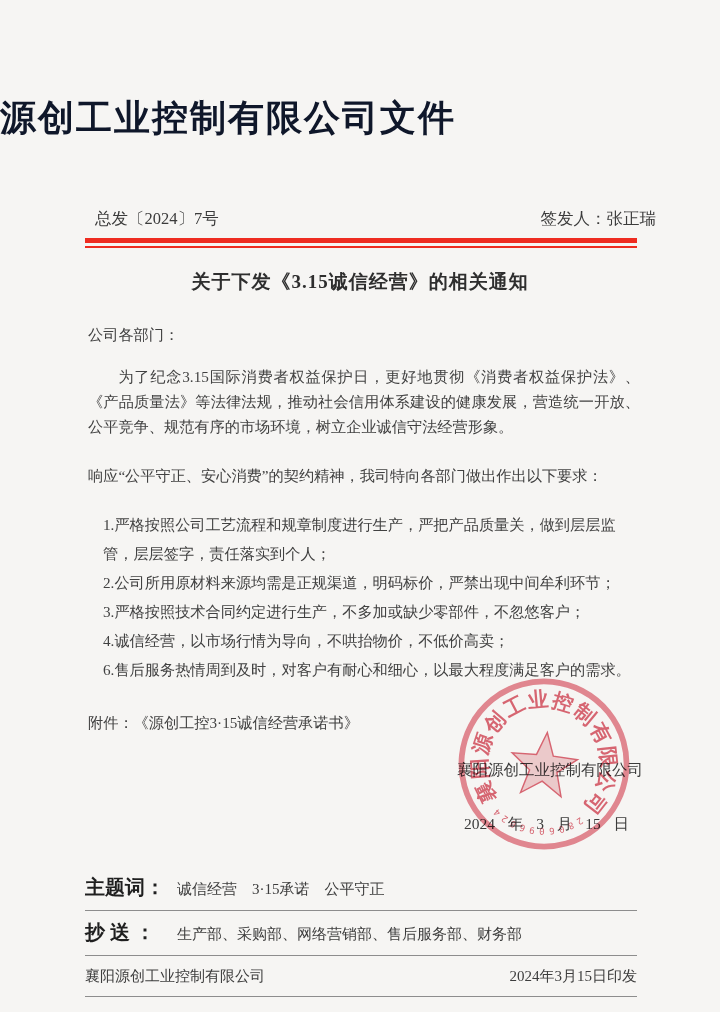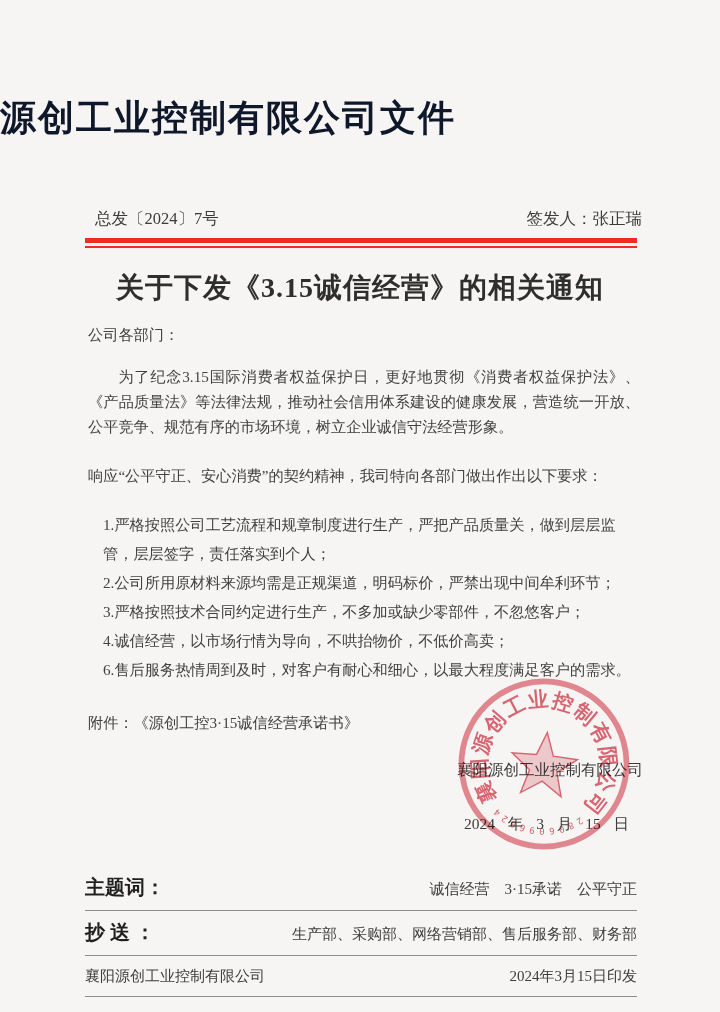--- a/index.html
+++ b/index.html
@@ -19,36 +19,36 @@
     position:absolute; top:94px; left:0; width:100%;
     text-align:left;
     font-family:"Liberation Sans","DejaVu Sans",sans-serif;
     font-weight:900;
     font-size:36px;
     letter-spacing:2px;
     color:#0f172a;
     white-space:nowrap;
   }
   .doc-meta {
-    position:absolute; top:208px; left:95px; right:78px;
+    position:absolute; top:208px; left:95px; right:64px;
     display:flex; justify-content:space-between;
     font-size:16.5px; color:#3b3b3b;
   }
   .red-rule {
     position:absolute; top:238px; left:85px; right:83px;
     height:5px; background:#ee2c20;
   }
   .red-rule::after {
     content:""; position:absolute; top:8px; left:0; right:0;
     height:2px; background:#ee2c20;
   }
   .doc-title {
     position:absolute; top:269px; left:0; width:100%;
     text-align:center;
-    font-size:28px; font-weight:bold; color:#2e2e2e;
+    font-size:19px; font-weight:bold; color:#2e2e2e;
     letter-spacing:1px;
   }
   .content {
     position:absolute; top:322px; left:88px; width:552px;
     font-size:15.2px; line-height:25px; color:#414141;
   }
   .para1 { margin-top:17px; text-indent:2em; text-align:justify; }
   .para2 { margin-top:24px; }
   .req-list { margin-top:22px; line-height:29px;margin-left:15px; }
   .attachment { margin-top:26px; }
@@ -75,21 +75,21 @@
     padding:8px 0 9px;
     border-bottom:1px solid #8d8d8d;
   }
   .footer-label {
     flex:0 0 92px;
     font-family:"Liberation Sans","DejaVu Sans",sans-serif;
     font-weight:bold; font-size:20px; color:#1f1f1f;
     white-space:nowrap;
   }
   .footer-label.spread { letter-spacing:5px; }
-  .footer-value { flex:1;text-align:right; }
+  .footer-value { flex:1; }
   .footer-bottom {
     display:flex; justify-content:space-between;
     padding:11px 0 10px;
     border-bottom:1px solid #8d8d8d;
     font-size:15px;
   }
 </style>
 </head>
 <body>
 

